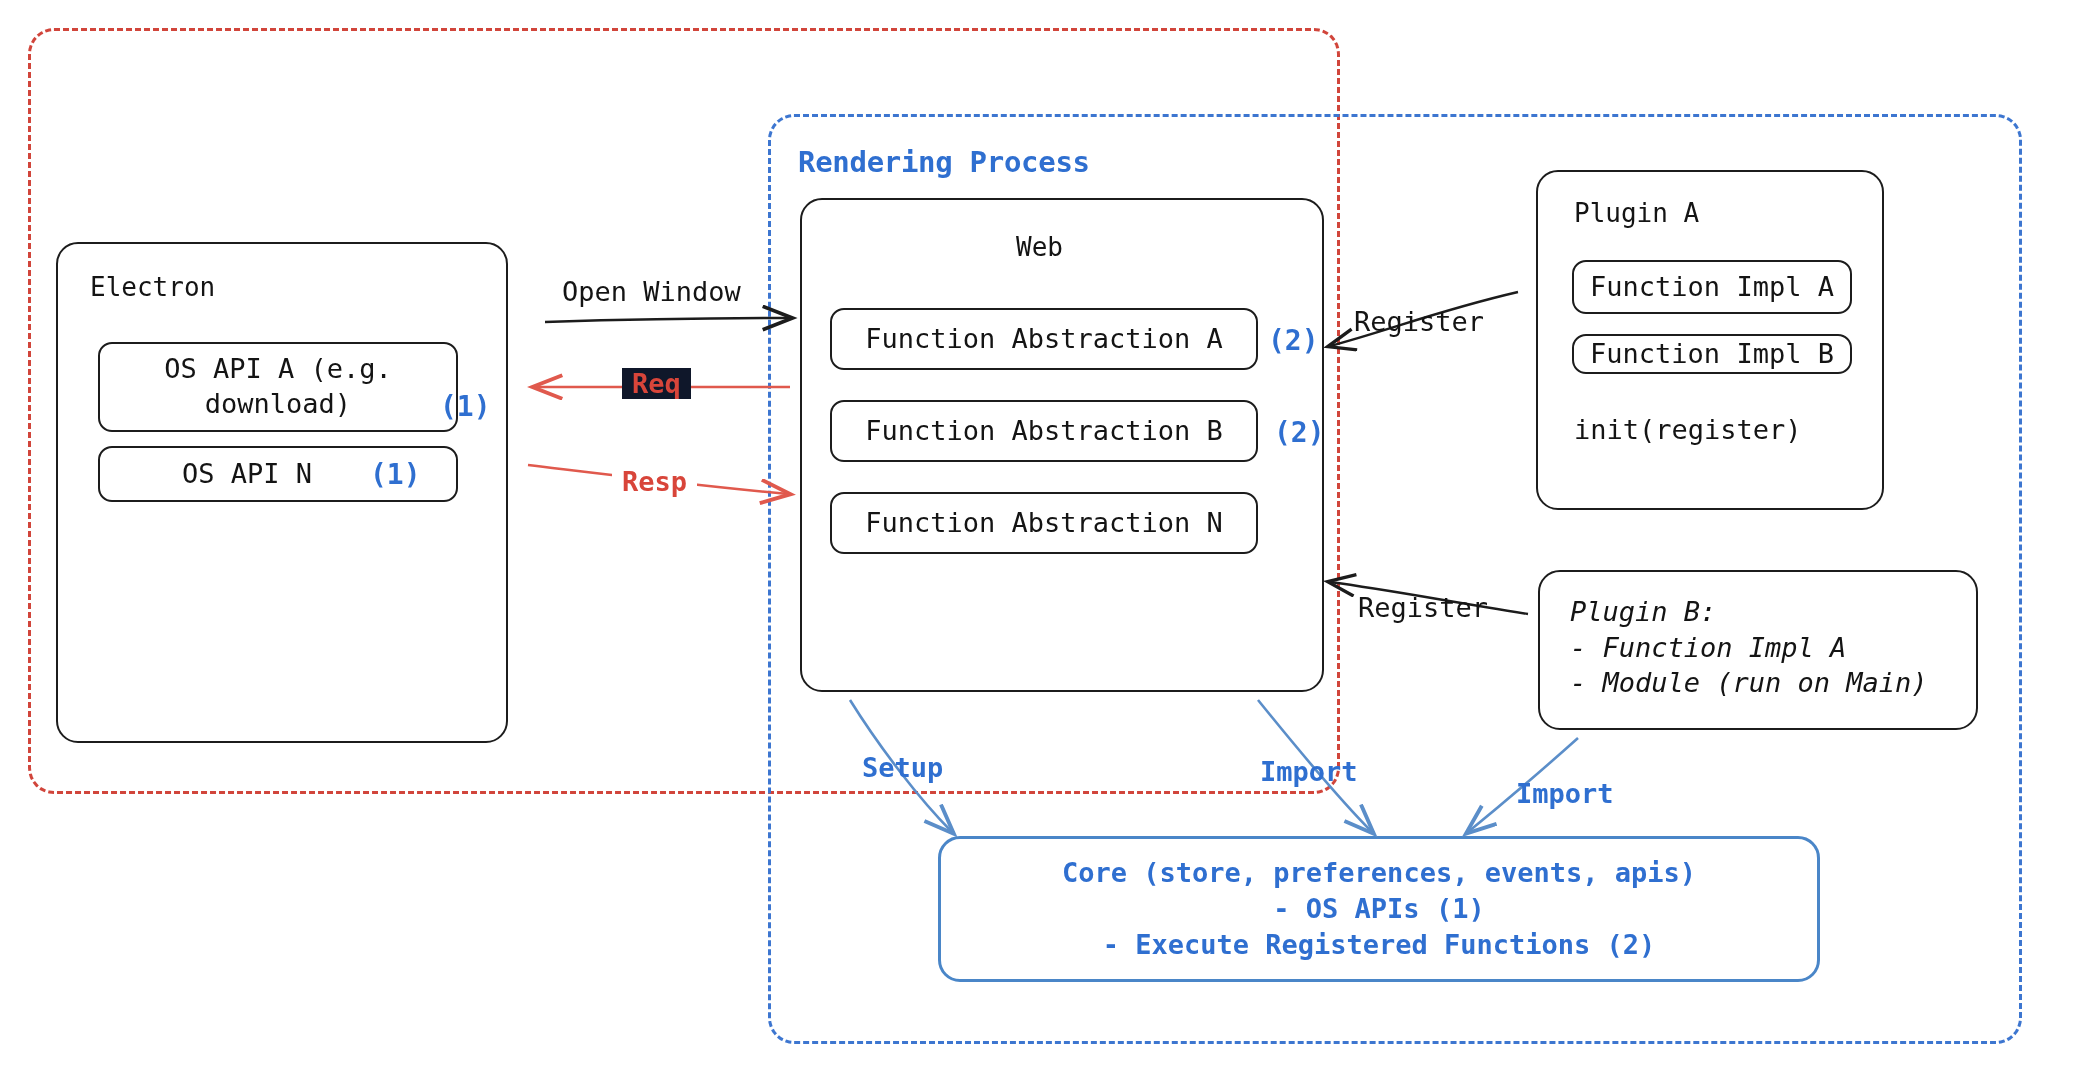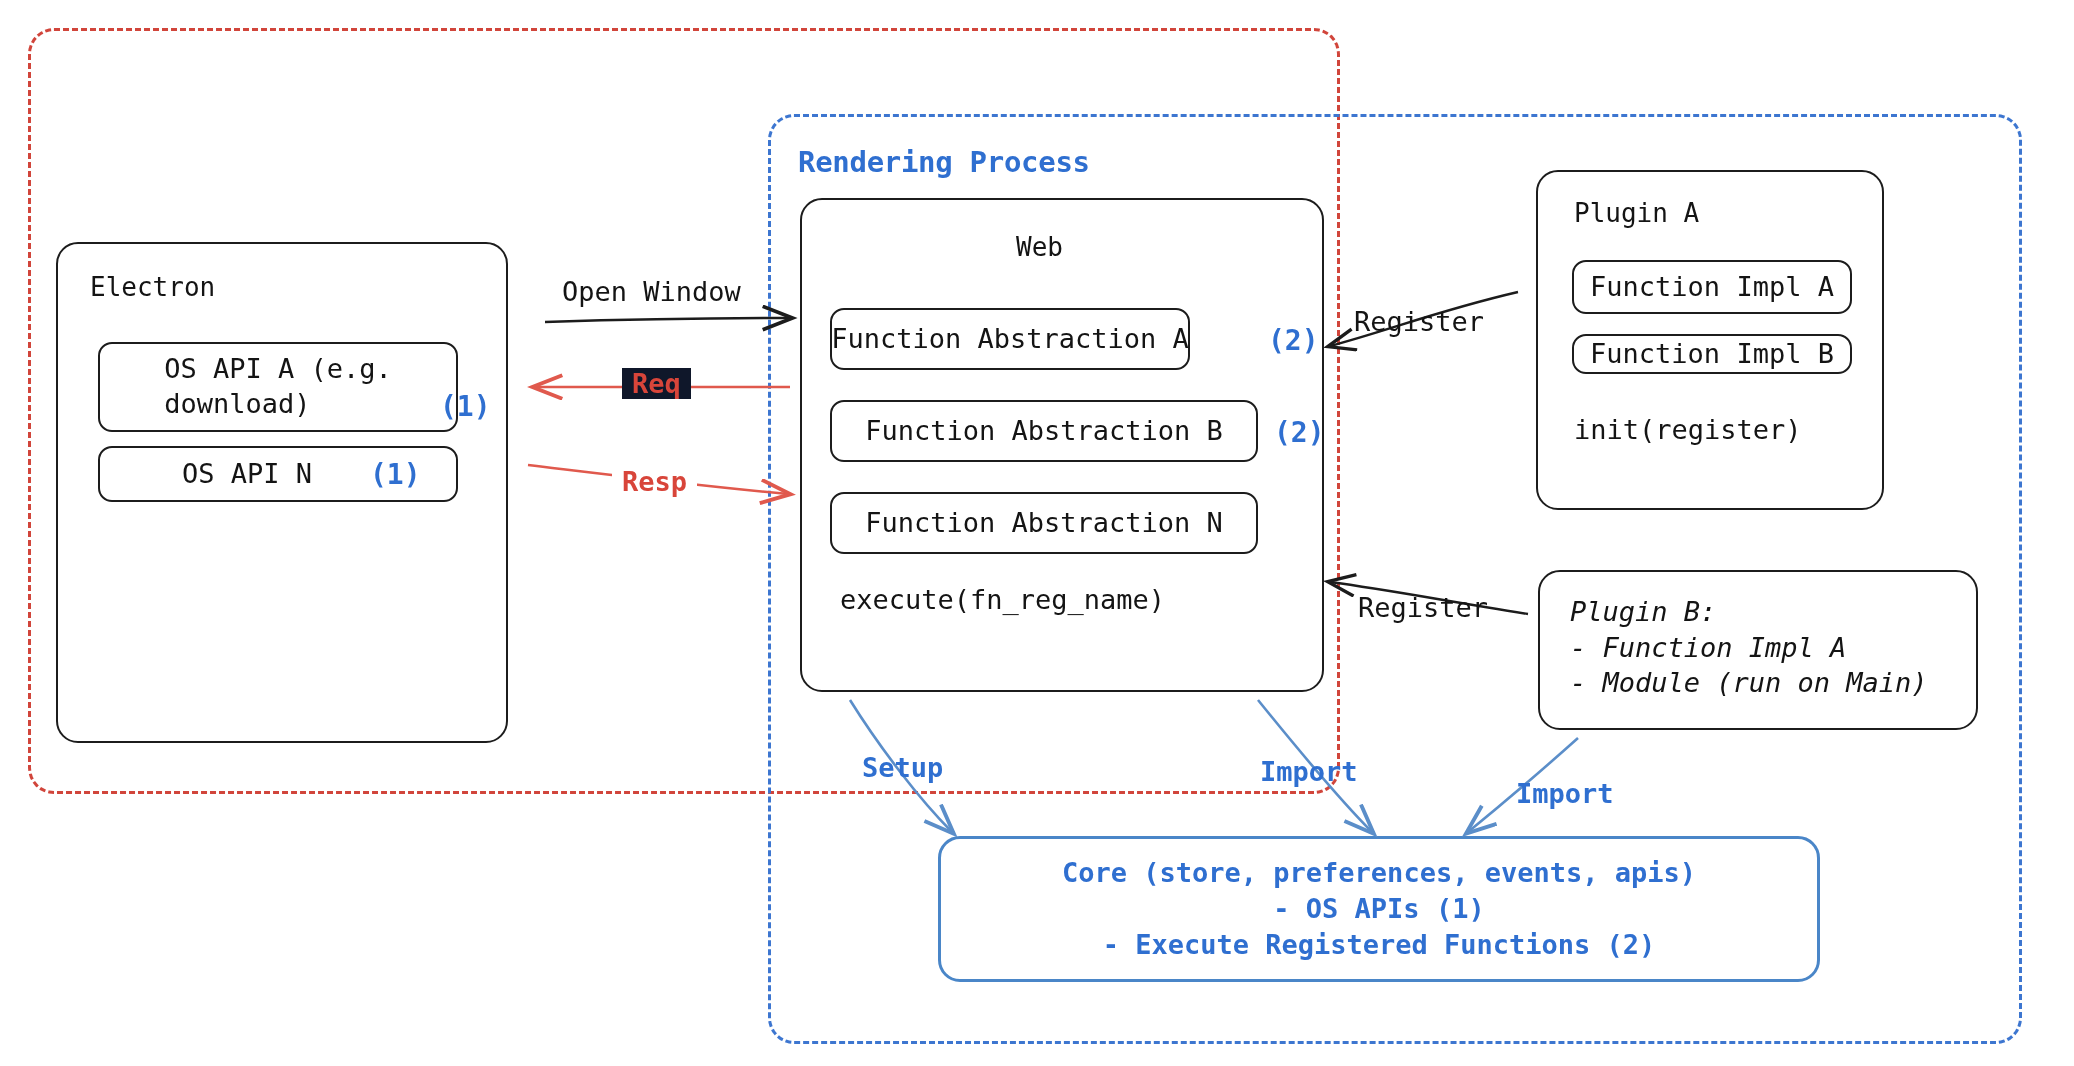--- a/index.html
+++ b/index.html
@@ -44,20 +44,21 @@
     border-radius: 22px;
     background: #ffffff;
   }
   .box-inner {
     border: 2px solid #1c1c1c;
     border-radius: 14px;
     background: #ffffff;
     display: flex;
     align-items: center;
     justify-content: center;
+    text-align: center;
   }
   .box-title {
     position: absolute;
     font-size: 26px;
     color: #141414;
     white-space: pre;
   }
   .box-text {
     font-size: 27px;
     color: #141414;
@@ -139,35 +140,34 @@
 
     <div class="abs box-inner" style="left:40px; top:202px; width:360px; height:56px;">
       <span class="box-text" style="margin-right:62px;">OS API N</span>
     </div>
     <div class="tag-blue" style="left:312px; top:214px;">(1)</div>
   </div>
 
   <div class="abs box" style="left:800px; top:198px; width:524px; height:494px;">
     <div class="box-title" style="left:214px; top:32px;">Web</div>
 
-    <div class="abs box-inner" style="left:28px; top:108px; width:360px; height:62px;">
+    <div class="abs box-inner" style="left:28px; top:108px; width:428px; height:62px;">
       <span class="box-text">Function Abstraction A</span>
     </div>
     <div class="tag-blue" style="left:466px; top:124px;">(2)</div>
 
     <div class="abs box-inner" style="left:28px; top:200px; width:428px; height:62px;">
       <span class="box-text">Function Abstraction B</span>
     </div>
     <div class="tag-blue" style="left:472px; top:216px;">(2)</div>
 
     <div class="abs box-inner" style="left:28px; top:292px; width:428px; height:62px;">
       <span class="box-text">Function Abstraction N</span>
     </div>
 
-    <div class="box-multi" style="left:38px; top:382px;">execute(fn_reg_name)</div>
   </div>
 
   <div class="abs box" style="left:1536px; top:170px; width:348px; height:340px;">
     <div class="box-title" style="left:36px; top:26px;">Plugin A</div>
 
     <div class="abs box-inner" style="left:34px; top:88px; width:280px; height:54px;">
       <span class="box-text">Function Impl A</span>
     </div>
 
     <div class="abs box-inner" style="left:34px; top:162px; width:280px; height:40px;">

